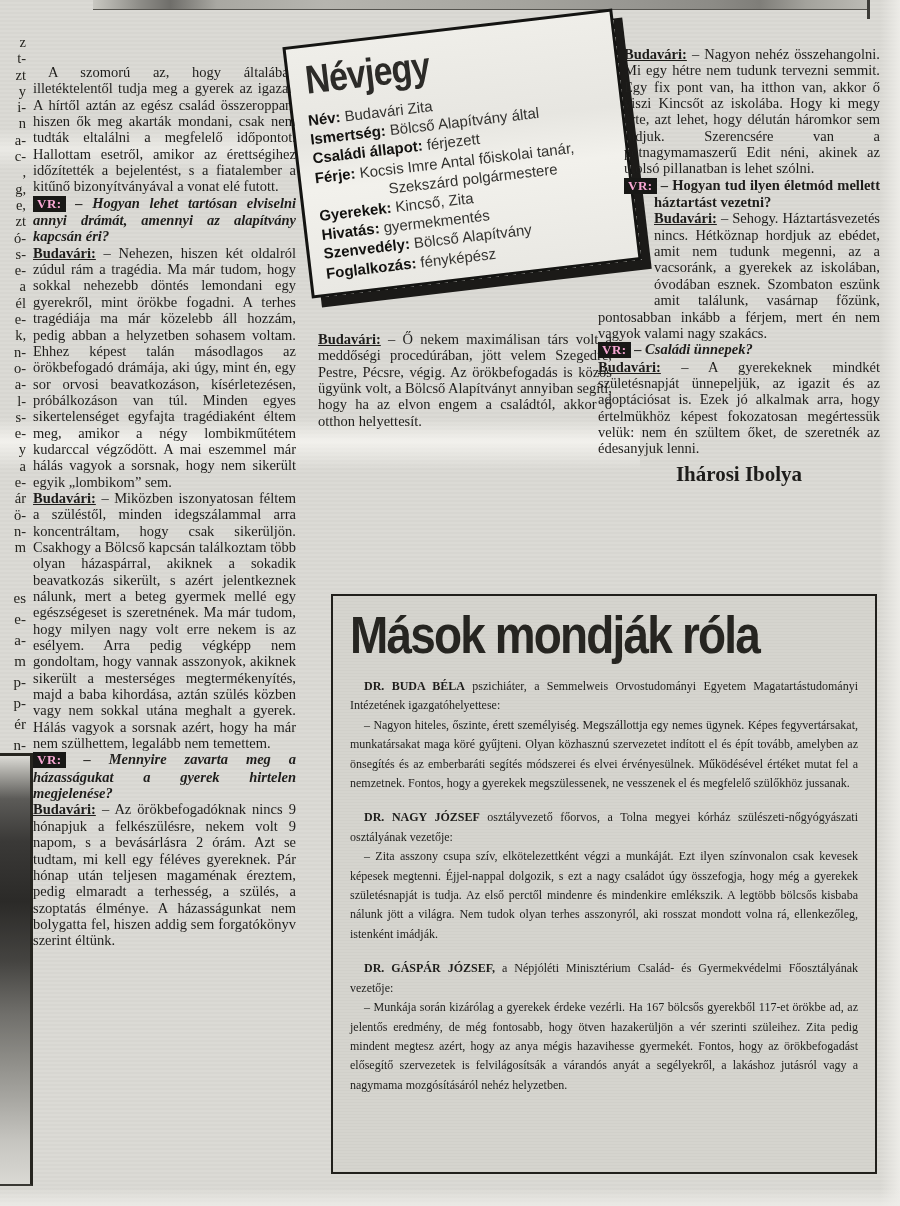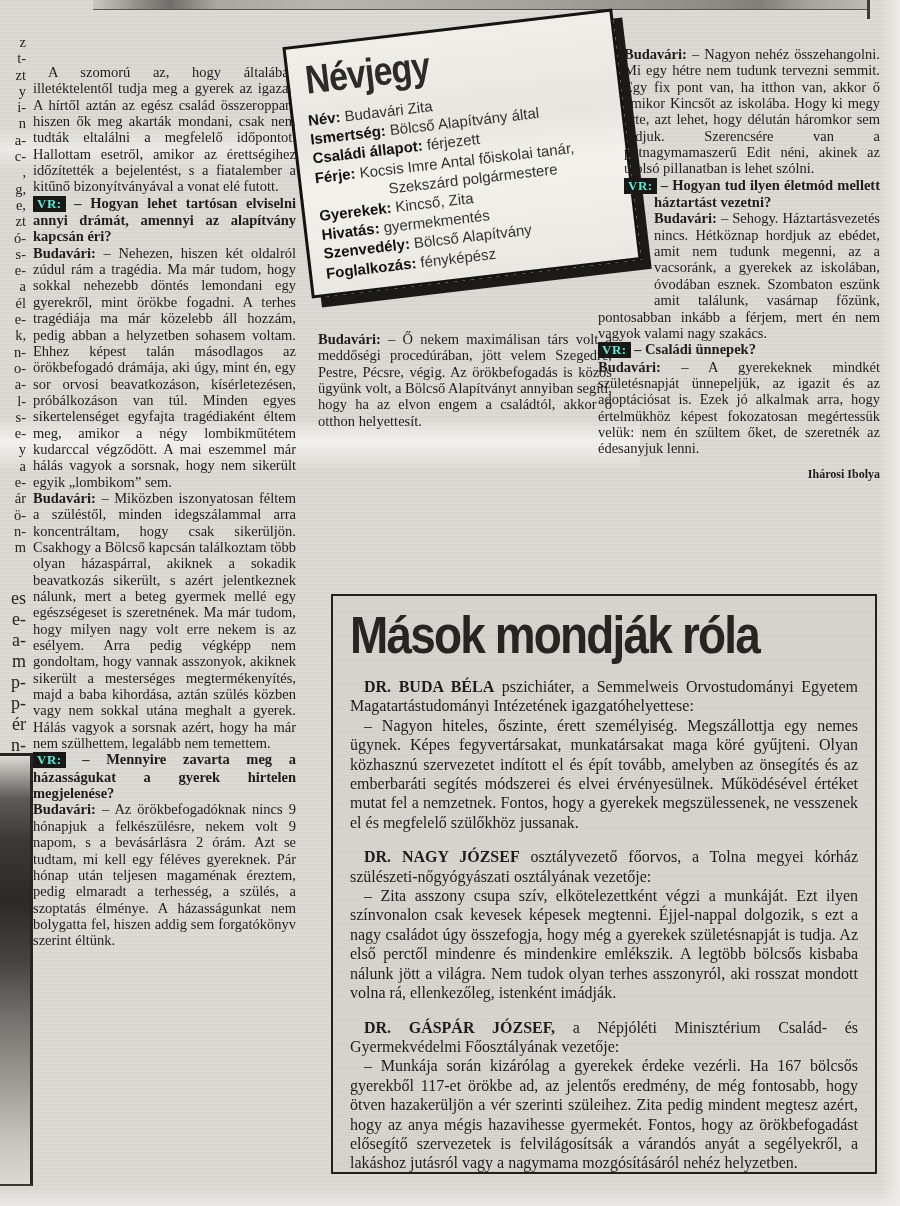--- a/index.html
+++ b/index.html
@@ -23,38 +23,38 @@
   .fold.f1{ left:0; top:418px; width:640px; height:52px;
     background:linear-gradient(180deg, rgba(255,255,255,0) 0%, rgba(248,247,243,0.8) 45%, rgba(255,255,255,0) 100%); }
   .fold.f2{ left:0; top:128px; width:310px; height:42px;
     background:linear-gradient(180deg, rgba(255,255,255,0) 0%, rgba(246,245,241,0.6) 50%, rgba(255,255,255,0) 100%); }
   .edge-right{ position:absolute; right:0; top:0; width:20px; height:100%;
     background:linear-gradient(90deg, rgba(240,239,235,0) 0%, rgba(240,239,235,0.85) 100%); pointer-events:none; }
   .edge-bottom{ position:absolute; left:0; bottom:0; width:100%; height:18px;
     background:linear-gradient(180deg, rgba(238,237,233,0) 0%, rgba(238,237,233,0.85) 100%); pointer-events:none; }
   .frag{ position:absolute; color:#25241f; text-align:right; white-space:pre-line; }
   .frag.upper{ left:2px; top:34px; width:24px; font-size:14.5px; line-height:16.3px; }
-  .frag.lower{ left:2px; top:588px; width:24px; font-size:18px; line-height:21px; }
+  .frag.lower{ left:2px; top:588px; width:24px; font-size:15px; line-height:21px; }
   .photo-frag{
     position:absolute; left:0; top:753px; width:30px; height:428px;
     border-top:3px solid #26251f; border-right:3px solid #26251f; border-bottom:2px solid #3a3934;
     background:linear-gradient(180deg,#dcdbd6 0%,#a8a7a2 4%,#5c5b58 10%,#3a3937 20%,#2b2a28 34%,#454441 48%,#6f6e6a 60%,#8b8a85 70%,#a7a6a1 80%,#c6c5c0 90%,#dad9d4 100%);
   }
   
   .col{ position:absolute; text-align:justify; font-size:14.5px; line-height:16.35px; }
   .col p{ margin:0; }
   .col p.ind{ text-indent:15px; }
   .vr{
-    background:#181816; color:#5eead4; font-weight:bold;
+    background:#181816; color:#f9a8d4; font-weight:bold;
     font-size:13px; padding:0 4px 1px 4px; letter-spacing:0.5px;
   }
   .q{ font-weight:bold; }
-  .q.it{ }
-  .speaker{ font-weight:bold; }
-  .byline{ text-align:right; font-weight:bold; font-size:12px; margin-top:9px !important; }
+  .q.it{ font-style:italic; }
+  .speaker{ font-weight:bold; text-decoration:underline; }
+  .byline{ text-align:center; font-weight:bold; font-size:21px; margin-top:9px !important; }
   .left-col{ left:33px; top:64px; width:263px; }
   .mid-col{ left:318px; top:331px; width:294px; }
   .right-col{ left:598px; top:46px; width:282px; }
   .sp1{ float:left; clear:left; width:26px; height:150px; }
   .sp2{ float:left; clear:left; width:56px; height:112px; }
   
   .card{
     position:absolute; left:296px; top:27px; width:332px; height:253px; box-sizing:border-box;
     background:linear-gradient(180deg,#efeee9 0%,#e7e6e1 38%,#f2f1ec 58%,#e9e8e3 100%);
     border:3px solid #141412; box-shadow:9px 10px 0 0 #1b1a18;
@@ -76,21 +76,21 @@
     border:2px solid #21201c; background:#d5d4ce;
     background-image: repeating-linear-gradient(0deg, rgba(0,0,0,0.02) 0 1px, transparent 1px 3px);
     padding:8px 17px 0 17px; overflow:hidden;
   }
   .others-title{
     display:inline-block; font-family:"Liberation Sans", sans-serif; font-weight:bold;
     font-size:51px; letter-spacing:-2px; color:#262521;
     transform:scaleX(0.9); transform-origin:left center;
     margin:2px 0 12px 0;
   }
-  .others p{ margin:0; font-size:16px; line-height:19.4px; text-align:justify; text-indent:14px; }
+  .others p{ margin:0; font-size:12px; line-height:19.4px; text-align:justify; text-indent:14px; }
   .entry{ margin-bottom:15px; }
   .entry .name{ font-weight:bold; }
 </style>
 </head>
 <body>
 
 <div class="top-bar"></div>
 <div class="fold f1"></div>
 <div class="fold f2"></div>
 <div class="frag upper">z
@@ -158,21 +158,21 @@
   </div>
 </div>
 
 <div class="col mid-col">
   <p><span class="speaker">Budavári:</span> <span>– Ő nekem maximálisan társ volt a meddőségi procedúrában, jött velem Szegedre, Pestre, Pécsre, végig. Az örökbefogadás is közös ügyünk volt, a Bölcső Alapítványt annyiban segíti, hogy ha az elvon engem a családtól, akkor ő otthon helyettesít.</span></p>
 </div>
 
 <div class="col right-col">
   <span class="sp1"></span>
   <span class="sp2"></span>
-  <p><span class="speaker">Budavári:</span> <span>– Nagyon nehéz összehangolni. Mi egy hétre nem tudunk tervezni semmit. Egy fix pont van, ha itthon van, akkor ő amikor Kincsőt az iskolába. Hogy ki megy érte, azt lehet, hogy délután háromkor sem tudjuk. Szerencsére van a pótnagymamaszerű Edit néni, akinek az utolsó pillanatban is lehet szólni.</span></p>
+  <p><span class="speaker">Budavári:</span> <span>– Nagyon nehéz összehangolni. Mi egy hétre nem tudunk tervezni semmit. Egy fix pont van, ha itthon van, akkor ő viszi Kincsőt az iskolába. Hogy ki megy érte, azt lehet, hogy délután háromkor sem tudjuk. Szerencsére van a pótnagymamaszerű Edit néni, akinek az utolsó pillanatban is lehet szólni.</span></p>
   <p><span class="vr">VR:</span> <span class="q">– Hogyan tud ilyen életmód mellett háztartást vezetni?</span></p>
   <p><span class="speaker">Budavári:</span> <span>– Sehogy. Háztartásvezetés nincs. Hétköznap hordjuk az ebédet, amit nem tudunk megenni, az a vacsoránk, a gyerekek az iskolában, óvodában esznek. Szombaton eszünk amit találunk, vasárnap főzünk, pontosabban inkább a férjem, mert én nem vagyok valami nagy szakács.</span></p>
   <p><span class="vr">VR:</span> <span class="q it">– Családi ünnepek?</span></p>
   <p><span class="speaker">Budavári:</span> <span>– A gyerekeknek mindkét születésnapját ünnepeljük, az igazit és az adoptációsat is. Ezek jó alkalmak arra, hogy értelmükhöz képest fokozatosan megértessük velük: nem én szültem őket, de szeretnék az édesanyjuk lenni.</span></p>
   <p class="byline">Ihárosi Ibolya</p>
 </div>
 
 <div class="others">
   <span class="others-title">Mások mondják róla</span>
   <div class="entry">

